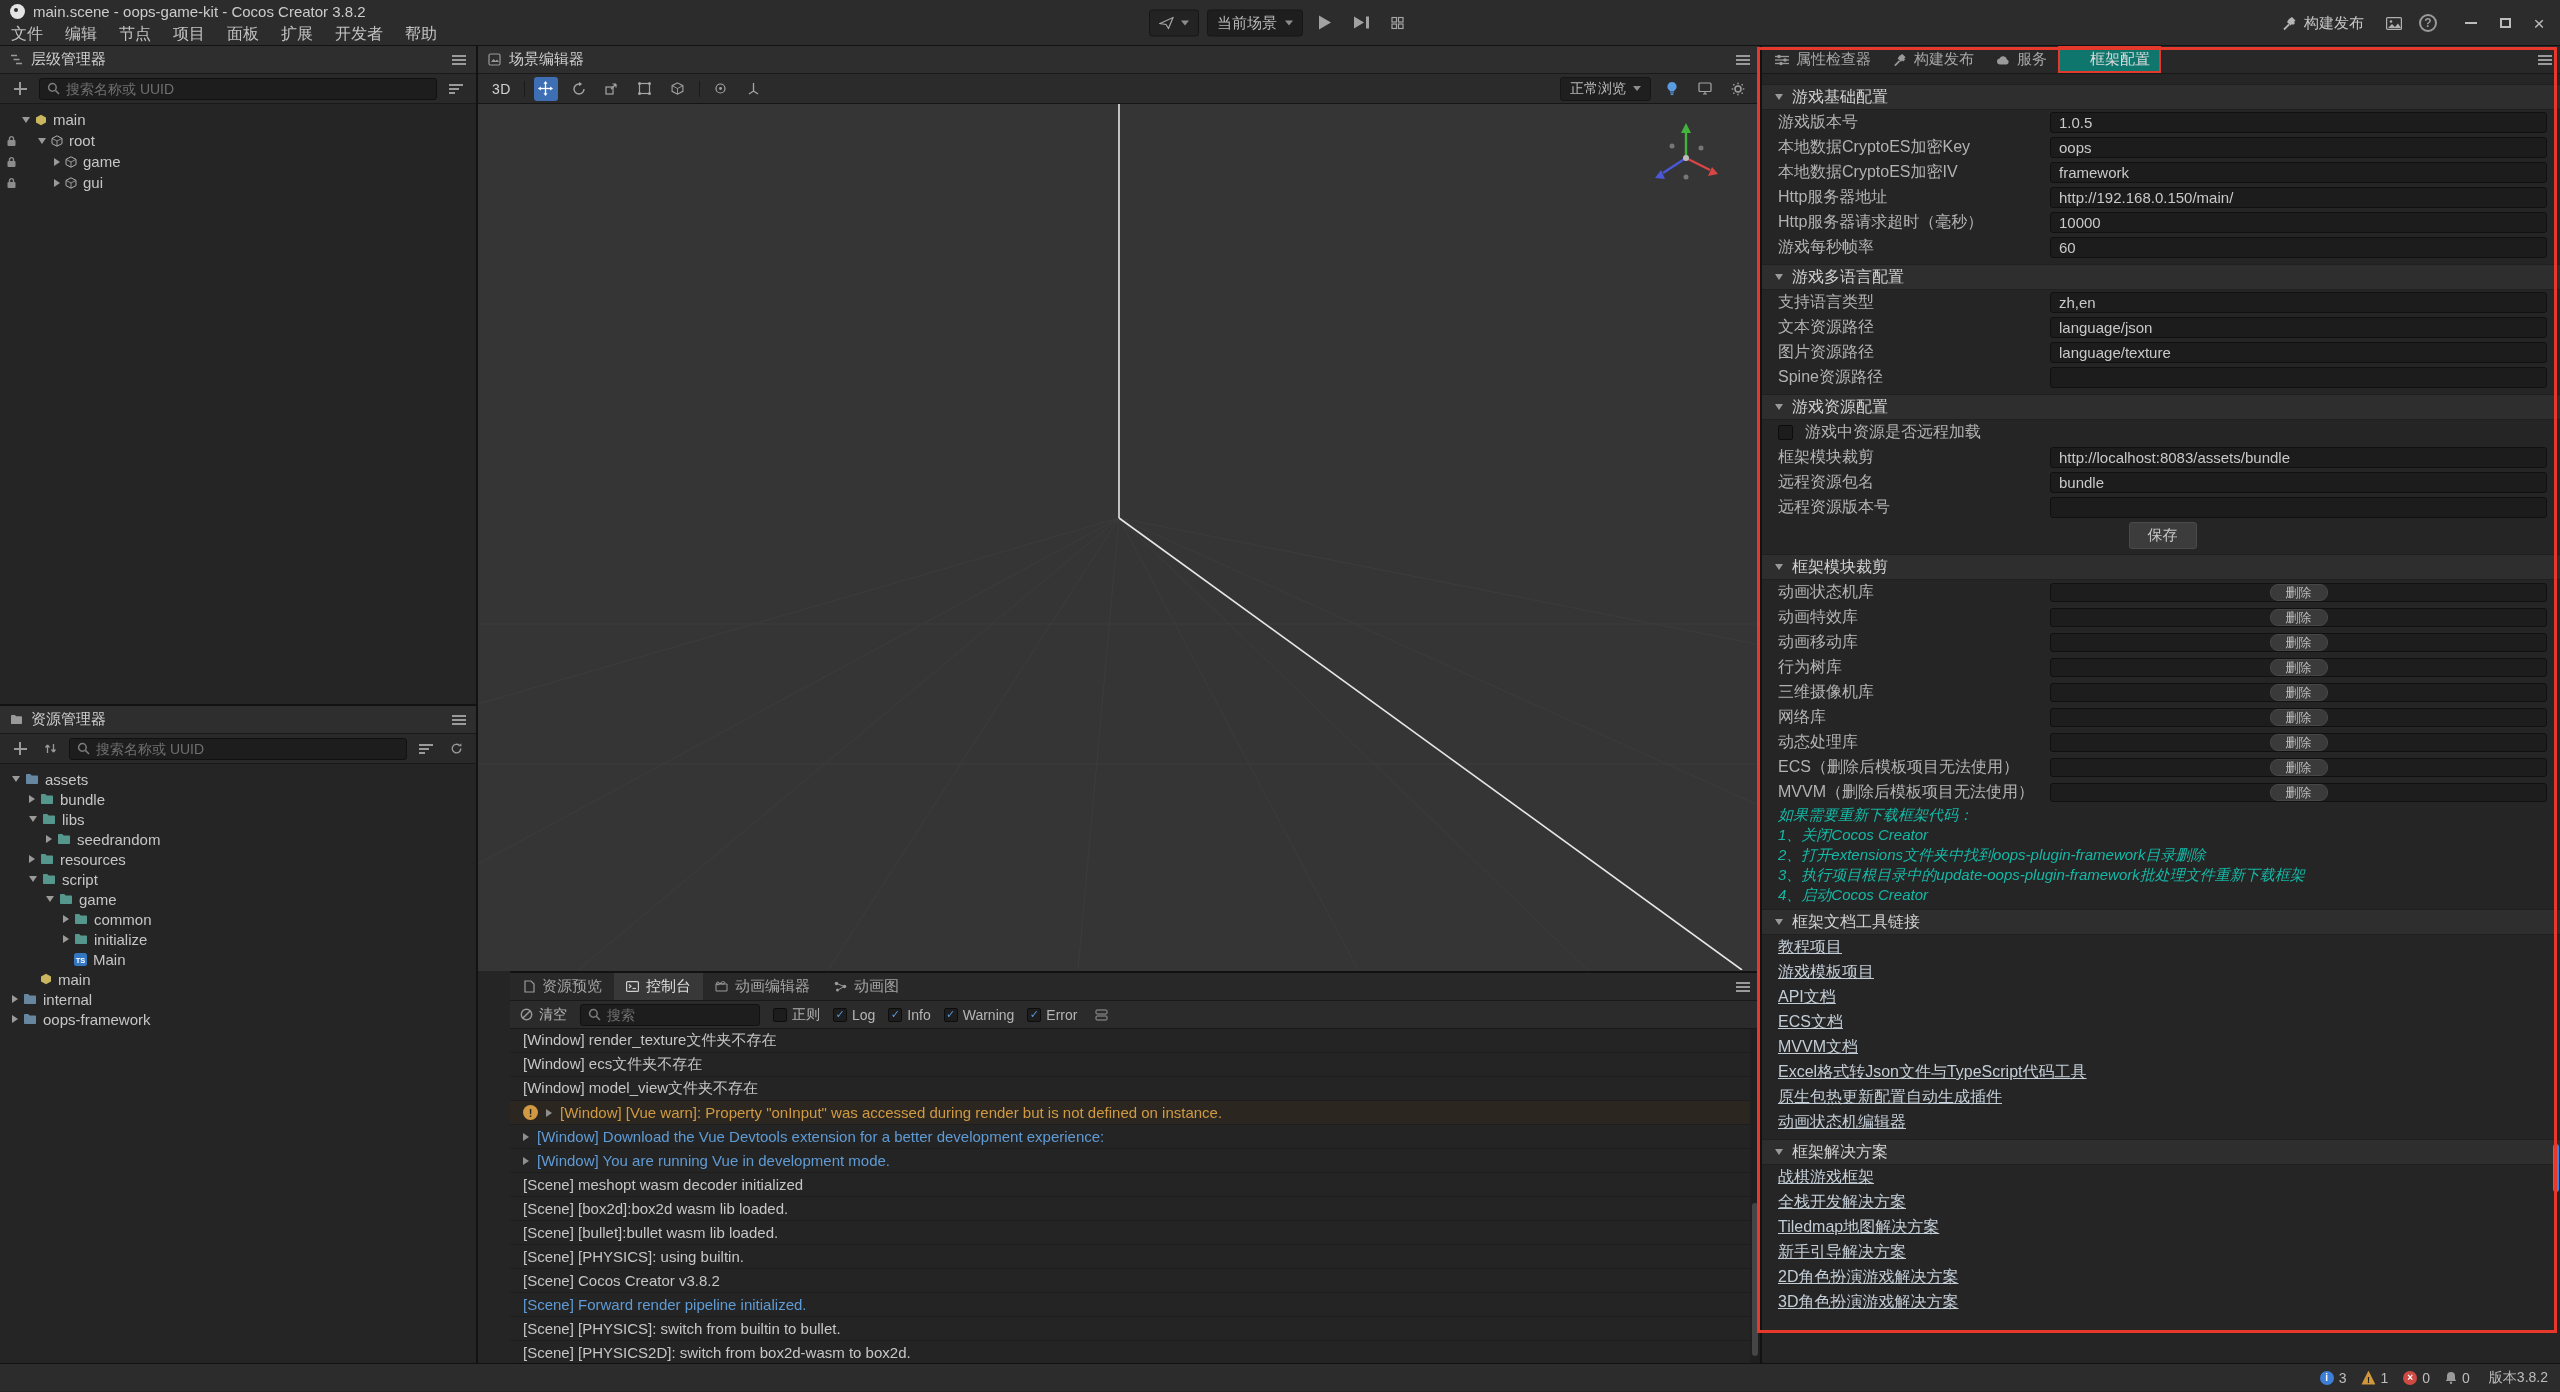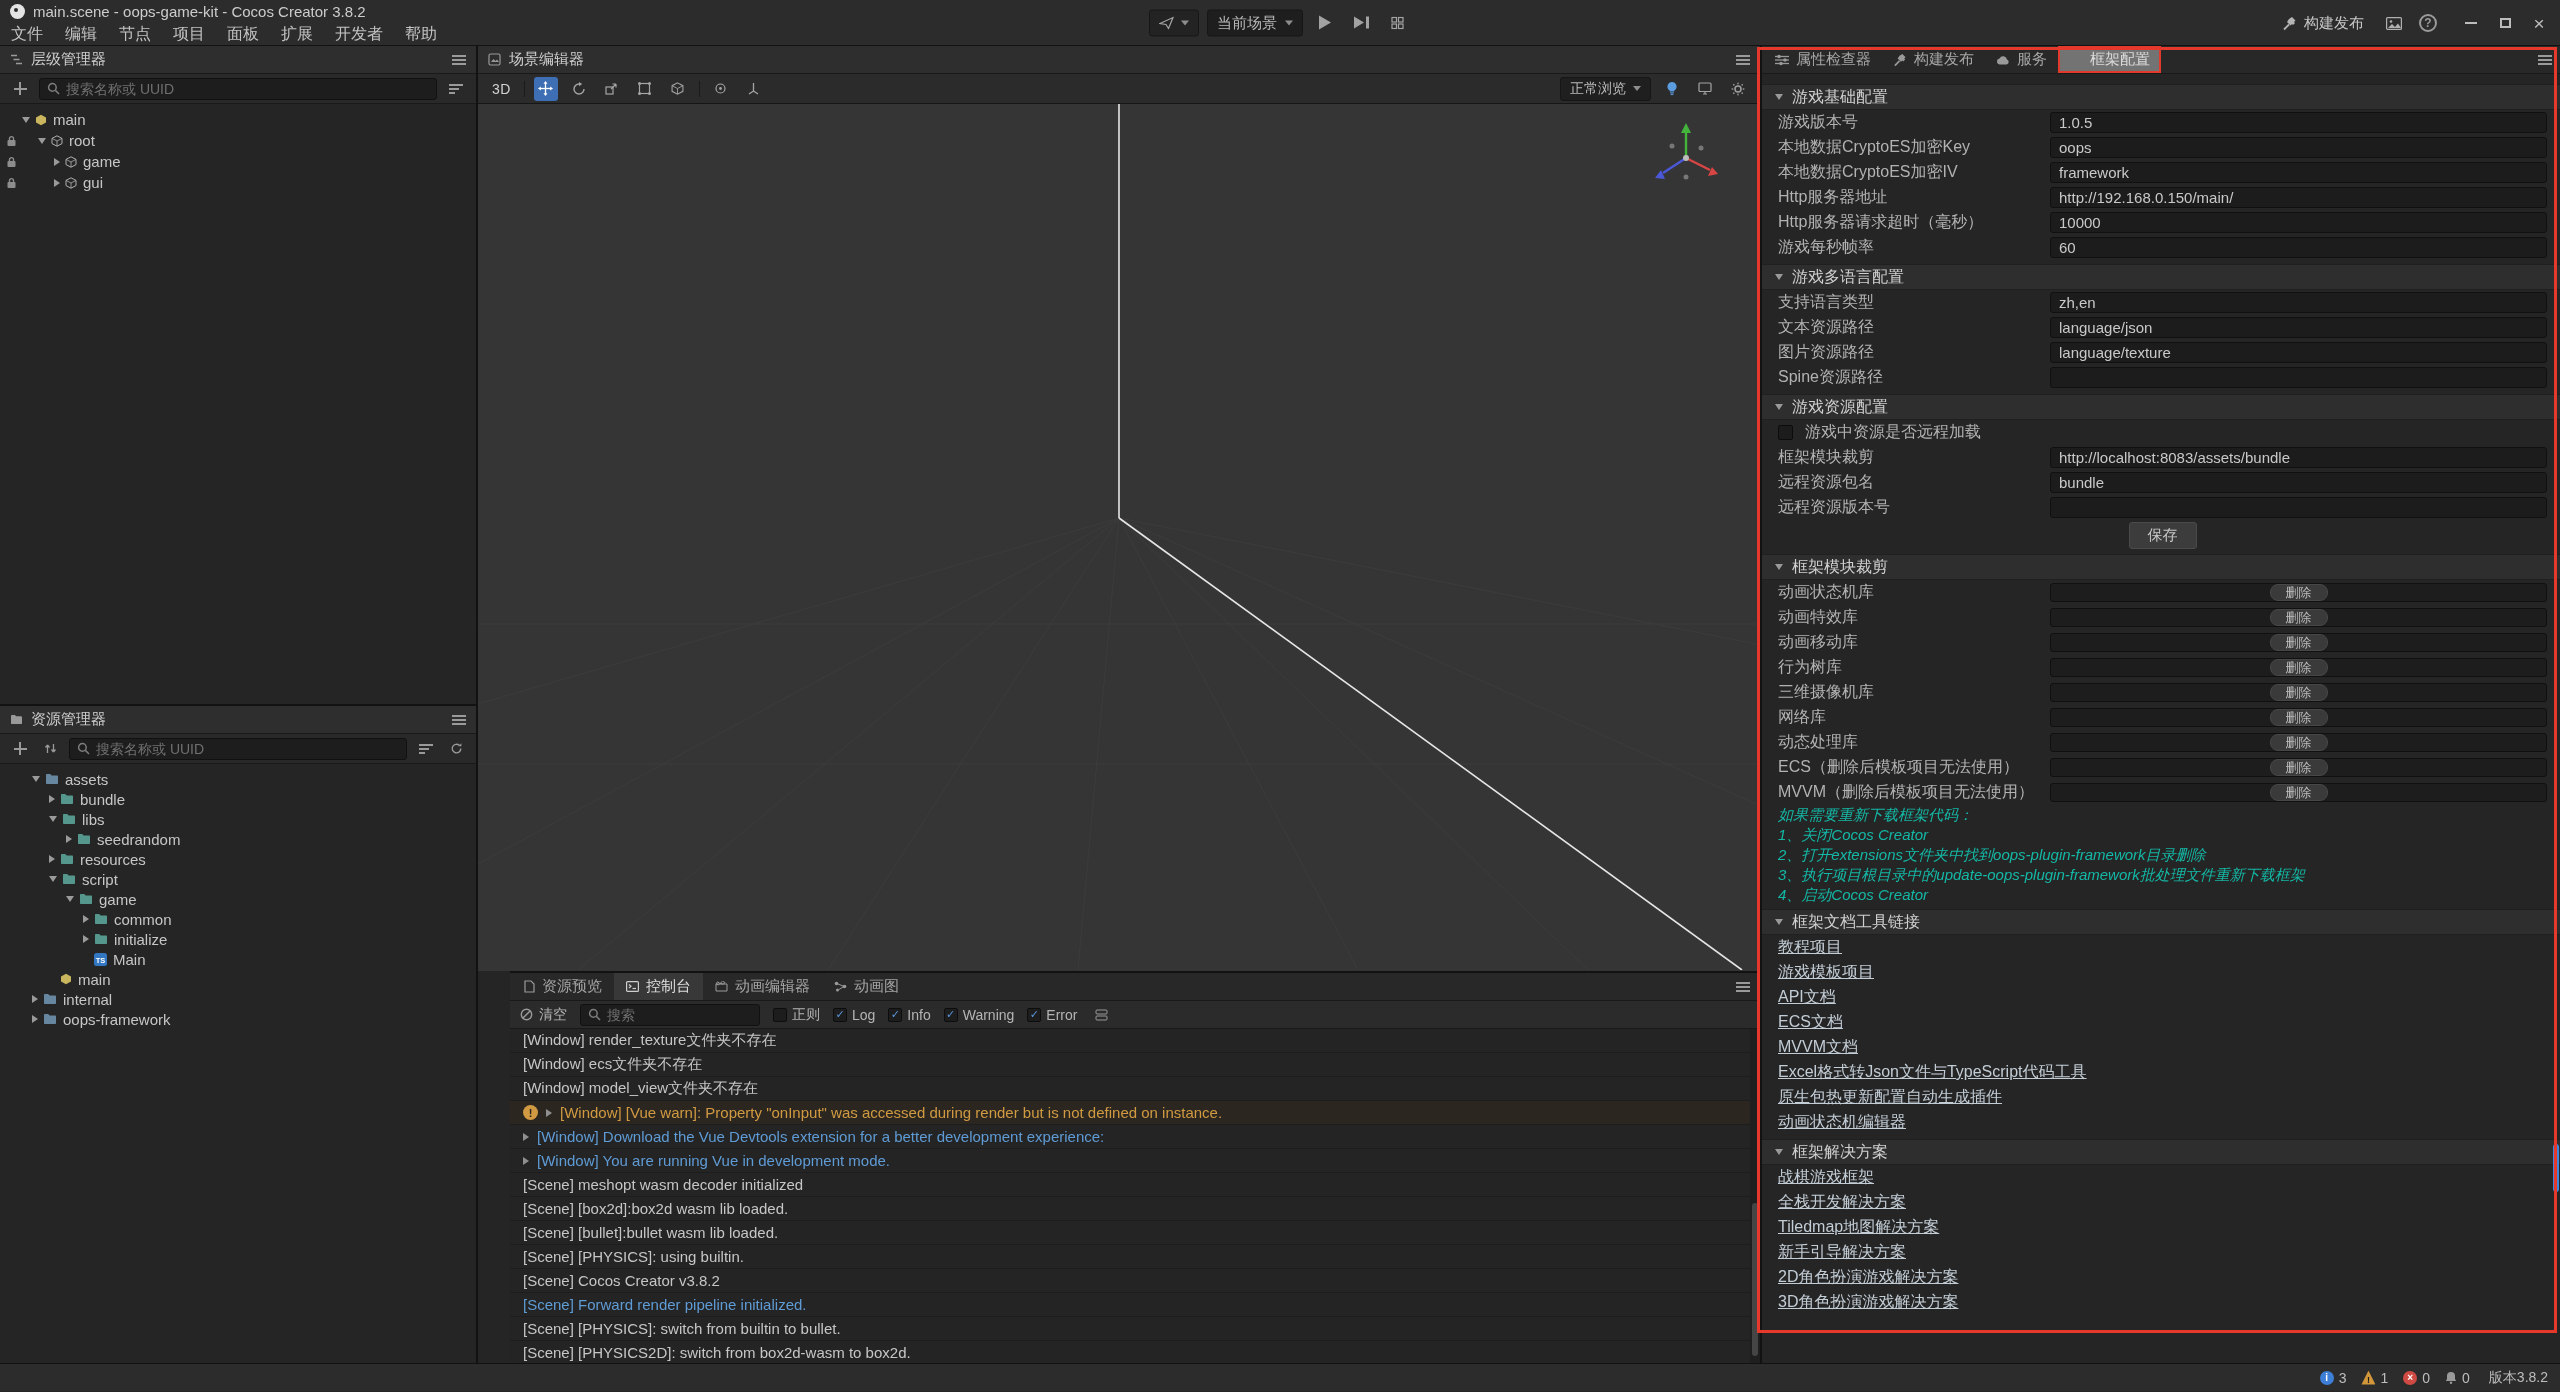--- a/index.html
+++ b/index.html
@@ -62,21 +62,21 @@
 .tree{padding-top:5px;overflow:hidden;}
 .tnode{display:flex;align-items:center;height:21px;font-size:15px;color:#c6c6c6;}
 .lockcol{width:22px;flex:none;display:flex;justify-content:center;}
 .ind{flex:none;height:1px;}
 .arr{width:0;height:0;flex:none;margin-right:5px;}
 .arr.down{border-top:6px solid #9a9a9a;border-left:4.5px solid transparent;border-right:4.5px solid transparent;}
 .arr.right{border-left:6px solid #9a9a9a;border-top:4.5px solid transparent;border-bottom:4.5px solid transparent;}
 .arr.none{width:6px;margin-right:5px;}
 .nicon{flex:none;margin-right:6px;display:flex;}
 .nlabel{white-space:nowrap;}
-.anode{display:flex;align-items:center;height:20px;font-size:15px;color:#c6c6c6;margin-left:20px;}
+.anode{display:flex;align-items:center;height:20px;font-size:15px;color:#c6c6c6;}
 
 
 .scene-panel{flex:1;display:flex;flex-direction:column;min-height:0;}
 .scene-toolbar{height:30px;flex:none;background:#2b2b2b;border-bottom:1px solid #161616;display:flex;align-items:center;gap:9px;padding:0 10px;}
 .mode3d{font-size:14px;color:#d2d2d2;letter-spacing:.5px;padding:0 4px;}
 .vsep{width:1px;height:16px;background:#1a1a1a;flex:none;}
 .tool-btn{width:24px;height:24px;border-radius:3px;display:flex;align-items:center;justify-content:center;flex:none;}
 .tool-btn.active{background:#3e6fb4;}
 .view-mode{margin-left:auto;height:24px;background:#1f1f1f;}
 .view-mode span.vlbl{font-size:14px;color:#b8b8b8;white-space:nowrap;}
@@ -101,21 +101,21 @@
 .cmsg.warn{color:#d19a42;background:#2b2720;}
 .cmsg.info{color:#5f9bd5;}
 .cmsg .exp{width:0;height:0;border-left:6px solid #8f8f8f;border-top:4.5px solid transparent;border-bottom:4.5px solid transparent;flex:none;}
 .cmsg .wic{width:15px;height:15px;border-radius:50%;background:#d19a42;color:#242424;font-size:11px;font-weight:bold;display:flex;align-items:center;justify-content:center;flex:none;}
 .console-scroll{position:absolute;right:0;top:0;bottom:0;width:10px;background:#1f1f1f;}
 .console-scroll .thumb{position:absolute;left:2px;right:2px;top:52%;height:46%;background:#454545;border-radius:3px;}
 
 
 .insp-tabs{height:28px;flex:none;background:#282828;display:flex;align-items:stretch;border-bottom:1px solid #191919;padding-left:2px;}
 .itab{display:flex;align-items:center;gap:7px;padding:0 11px;font-size:15px;color:#a5a5a5;white-space:nowrap;}
-.itab.active{background:#737373;color:#dcdcdc;box-shadow:inset 0 0 0 2px #e23a2c;padding-left:32px;}
+.itab.active{background:#0f766e;color:#dcdcdc;box-shadow:inset 0 0 0 2px #e23a2c;padding-left:32px;}
 .insp-tabs .burger{align-self:center;margin-right:8px;}
 .insp-body{flex:1;overflow:hidden;padding-top:6px;}
 .isec-h{height:26px;display:flex;align-items:center;gap:9px;padding:0 13px;background:#2e2e2e;border-top:1px solid #202020;border-bottom:1px solid #202020;color:#d0d0d0;font-size:16px;margin-top:4px;}
 .chev{width:0;height:0;border-top:6px solid #999;border-left:4.5px solid transparent;border-right:4.5px solid transparent;flex:none;}
 .irow{height:25px;display:flex;align-items:center;padding:0 13px 0 16px;gap:6px;}
 .ilabel{width:266px;flex:none;font-size:16px;color:#b2b2b2;white-space:nowrap;overflow:hidden;}
 .ival{flex:1;height:21px;background:#1c1c1c;border:1px solid #101010;border-radius:3px;color:#c9c9c9;font-size:15px;padding:0 8px;outline:none;min-width:0;}
 .checkrow{gap:12px;}
 .ckbox{width:15px;height:15px;background:#1c1c1c;border:1px solid #0c0c0c;border-radius:2px;flex:none;}
 .cklabel{font-size:16px;color:#b2b2b2;white-space:nowrap;}

